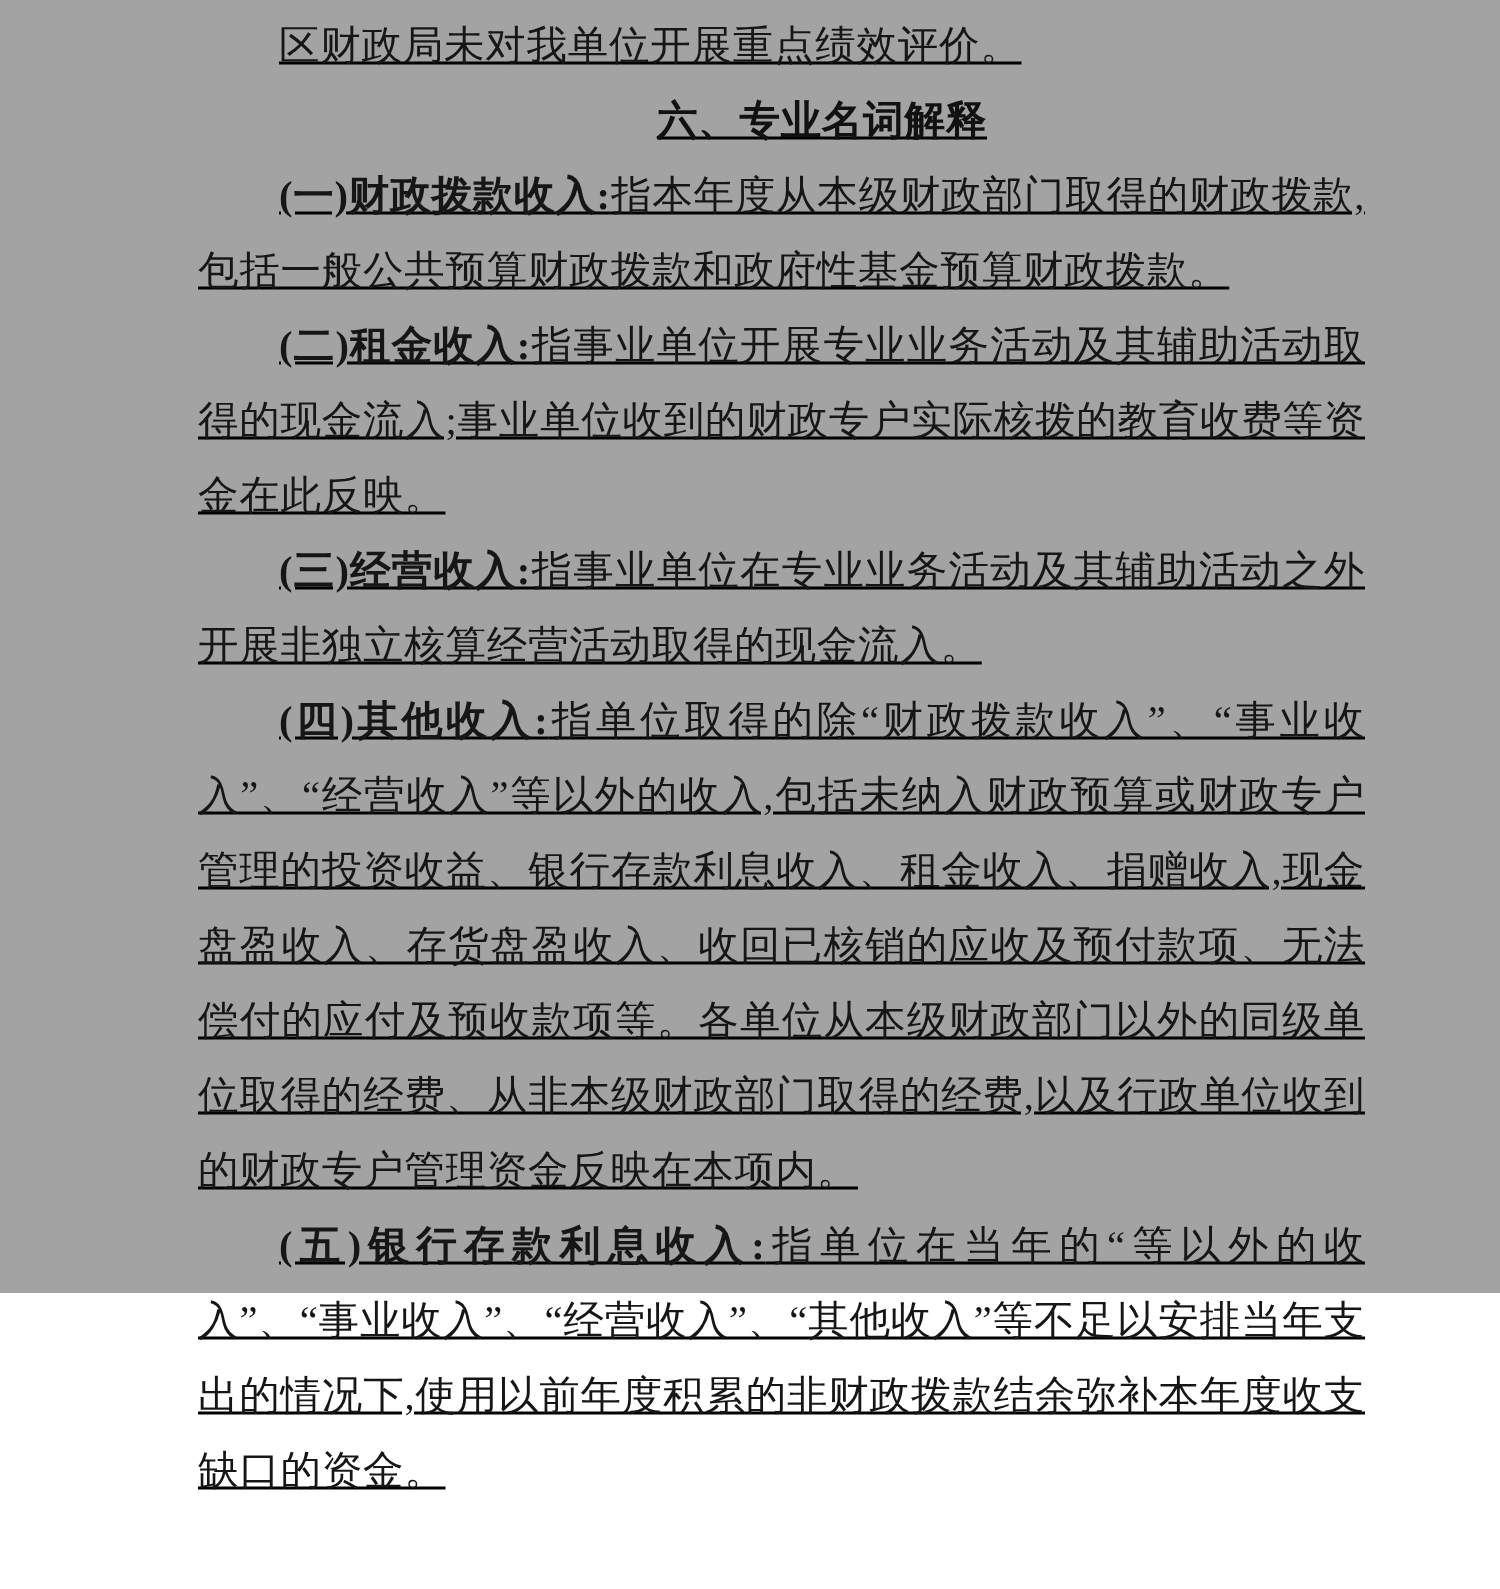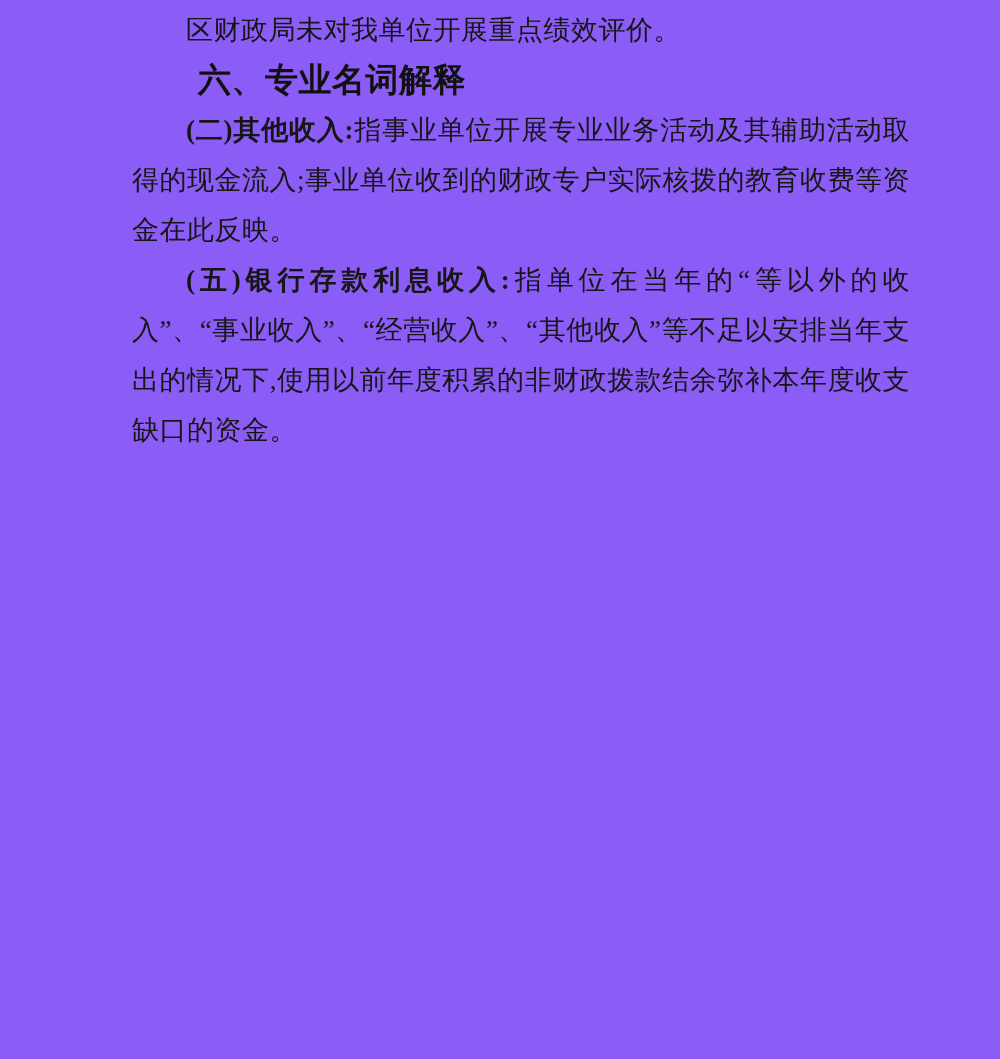--- a/index.html
+++ b/index.html
@@ -8,59 +8,63 @@
     background: #ffffff;
   }
   body {
     width: 1000px;
     height: 1059px;
     overflow: hidden;
   }
   .page {
     box-sizing: border-box;
     width: 1000px;
-    height: 1059px;
+    height: 862px;
     padding: 5px 90px 0 132px;
-    background: #8b5cf6;
+    background: #a3a3a3;
+    text-decoration: underline;
   }
   .body-par {
     margin: 0;
     font-family: "Liberation Serif", serif;
     font-size: 27px;
     line-height: 50px;
     color: #161616;
     text-align: justify;
     text-indent: 2em;
     letter-spacing: 0.5px;
   }
   .heading {
     margin: 0;
     font-family: "Liberation Sans", sans-serif;
-    font-size: 33px;
+    font-size: 27px;
     font-weight: bold;
     line-height: 50px;
     color: #111111;
-    text-align: left;
+    text-align: center;
     text-indent: 2em;
     letter-spacing: 0.5px;
   }
   .lead {
     font-weight: bold;
   }
 </style>
 </head>
 <body>
 
 <div class="page">
 
   <p class="body-par">区财政局未对我单位开展重点绩效评价。</p>
 
   <h2 class="heading">六、专业名词解释</h2>
 
+  <p class="body-par"><span class="lead">(一)财政拨款收入:</span><span>指本年度从本级财政部门取得的财政拨款,包括一般公共预算财政拨款和政府性基金预算财政拨款。</span></p>
 
-  <p class="body-par"><span class="lead">(二)其他收入:</span><span>指事业单位开展专业业务活动及其辅助活动取得的现金流入;事业单位收到的财政专户实际核拨的教育收费等资金在此反映。</span></p>
+  <p class="body-par"><span class="lead">(二)租金收入:</span><span>指事业单位开展专业业务活动及其辅助活动取得的现金流入;事业单位收到的财政专户实际核拨的教育收费等资金在此反映。</span></p>
 
+  <p class="body-par"><span class="lead">(三)经营收入:</span><span>指事业单位在专业业务活动及其辅助活动之外开展非独立核算经营活动取得的现金流入。</span></p>
 
+  <p class="body-par"><span class="lead">(四)其他收入:</span><span>指单位取得的除“财政拨款收入”、“事业收入”、“经营收入”等以外的收入,包括未纳入财政预算或财政专户管理的投资收益、银行存款利息收入、租金收入、捐赠收入,现金盘盈收入、存货盘盈收入、收回已核销的应收及预付款项、无法偿付的应付及预收款项等。各单位从本级财政部门以外的同级单位取得的经费、从非本级财政部门取得的经费,以及行政单位收到的财政专户管理资金反映在本项内。</span></p>
 
   <p class="body-par"><span class="lead">(五)银行存款利息收入:</span><span>指单位在当年的“等以外的收入”、“事业收入”、“经营收入”、“其他收入”等不足以安排当年支出的情况下,使用以前年度积累的非财政拨款结余弥补本年度收支缺口的资金。</span></p>
 
 
 </div>
 
 </body></html>

